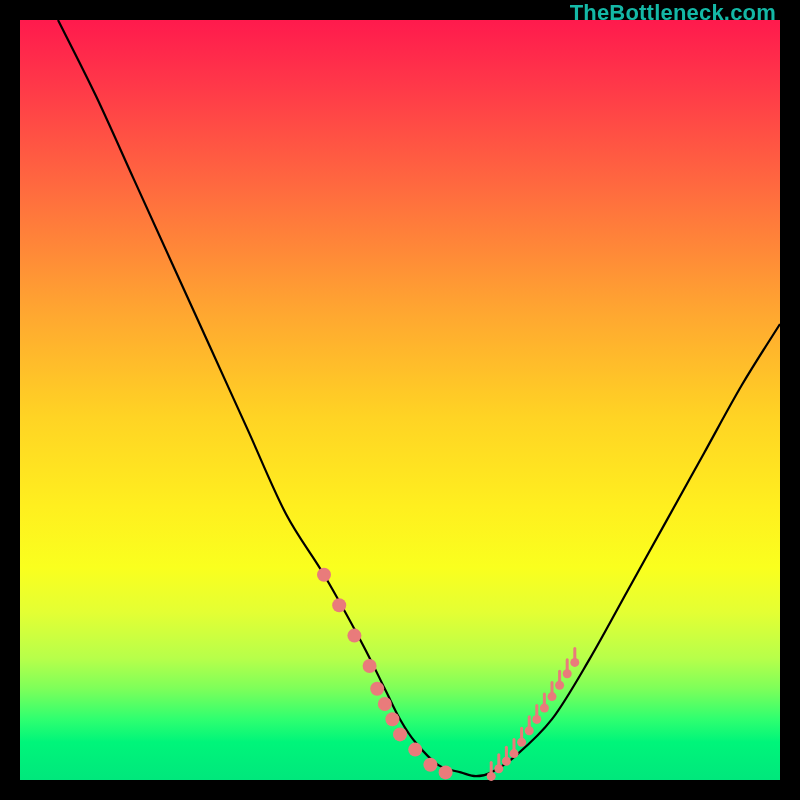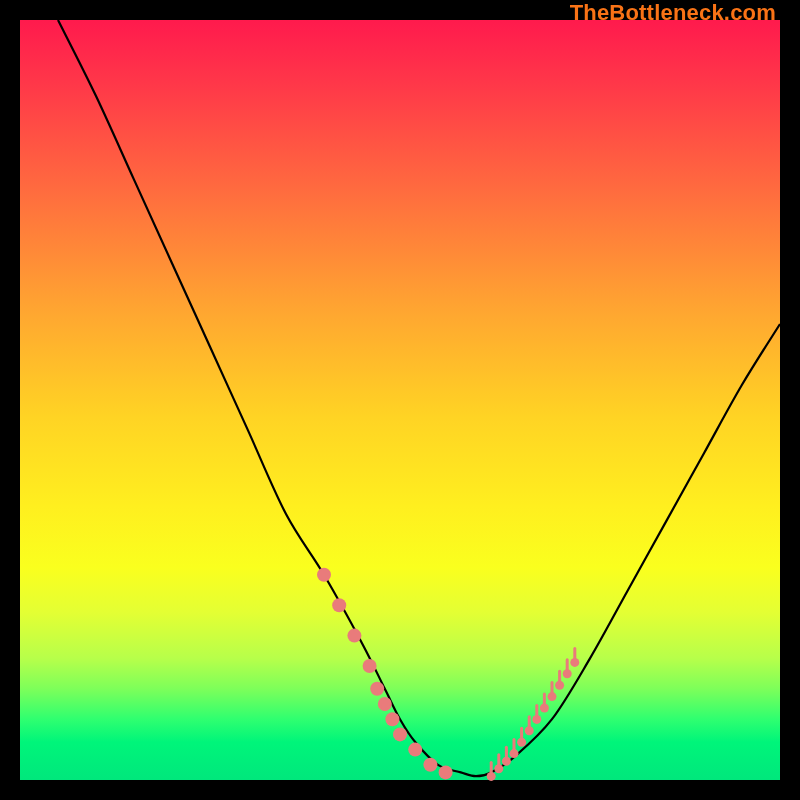--- a/index.html
+++ b/index.html
@@ -37,21 +37,21 @@
       #b7ff4a 84%,
       #7dff5a 88%,
       #2fff70 92%,
       #00f57a 95%,
       #00e77c 100%);
   }
   .watermark {
     position: absolute;
     top: 0px;
     right: 24px;
-    color: #f97316;
+    color: #14b8a6;
     font-size: 22px;
     font-weight: 600;
     letter-spacing: 0.2px;
     user-select: none;
   }
   svg.curve {
     position: absolute;
     left: 0;
     top: 0;
     width: 760px;

